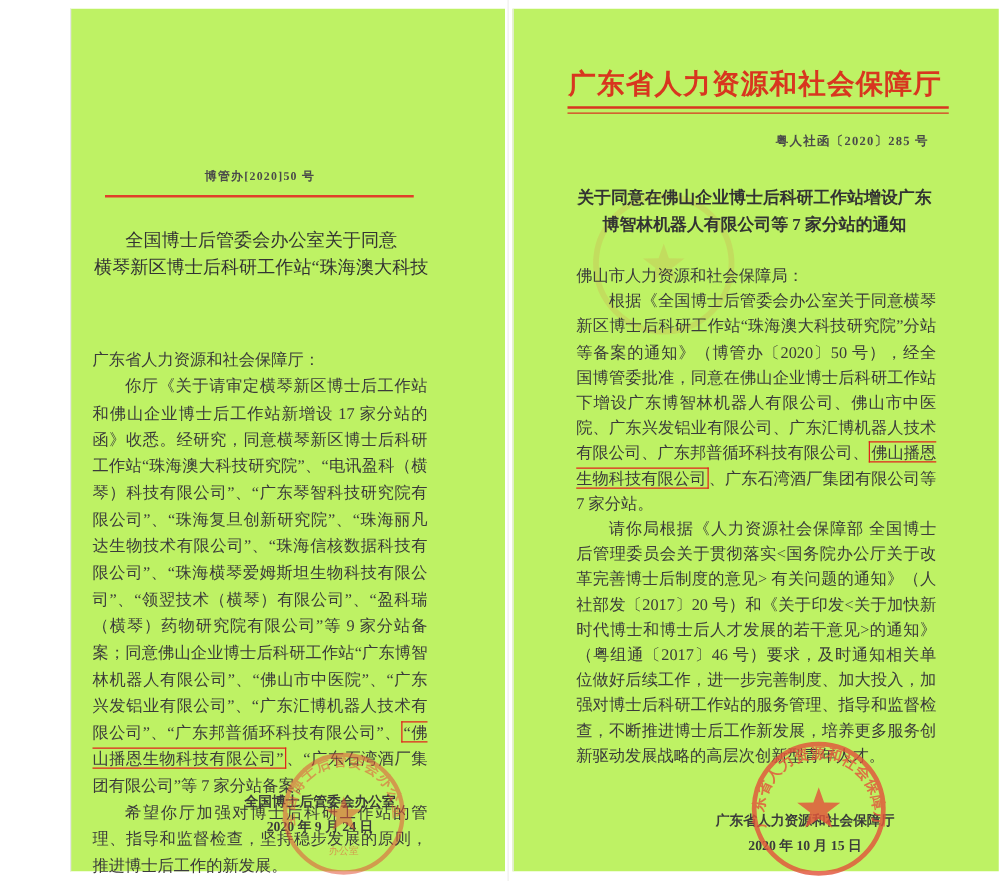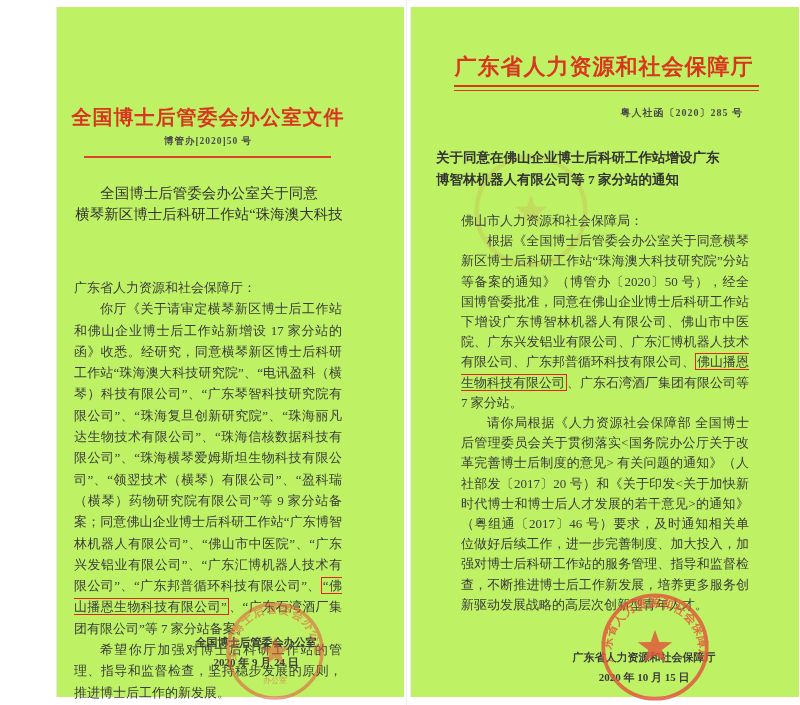--- a/index.html
+++ b/index.html
@@ -11,42 +11,41 @@
   .abs{position:absolute;}
   .red-header{color:#d8361f;font-weight:700;text-align:center;letter-spacing:1px;}
   .l-header{top:97px;left:0;width:302px;font-size:20px;}
   .l-docnum{top:128px;left:0;width:302px;text-align:center;font-size:9.5px;font-weight:700;color:#4a4a4a;letter-spacing:1px;}
   .l-redline{top:149px;left:27px;width:247px;height:2px;background:#e0402a;}
   .l-title{top:176px;left:4px;width:296px;text-align:center;font-weight:400;font-size:14.5px;line-height:21px;color:#333;}
   .l-body{top:270px;left:17px;width:268px;font-size:13px;line-height:21.3px;text-align:justify;color:#3b3b3b;}
   .r-header{top:45px;left:23px;width:340px;font-size:22px;}
   .r-dblline{top:78px;left:43px;width:305px;height:3px;border-top:2.5px solid #d8361f;border-bottom:1px solid #d8361f;}
   .r-docnum{top:99px;left:43px;width:289px;text-align:right;font-size:10px;font-weight:700;color:#4a4a4a;letter-spacing:1px;}
-  .r-title{top:140px;left:25px;width:335px;text-align:left;font-weight:700;font-size:13.5px;line-height:22px;color:#333;}
+  .r-title{top:140px;left:25px;width:335px;text-align:center;font-weight:700;font-size:13.5px;line-height:22px;color:#333;}
   .r-body{top:204px;left:50px;width:288px;font-size:13px;line-height:20.2px;text-align:justify;color:#3b3b3b;}
   .salutation{margin:0;}
   .para{margin:0;text-indent:2em;}
   .redbox{border:1.5px solid #e1251b;padding:0 1px;}
   .sign{position:absolute;text-align:center;font-size:11px;line-height:20px;color:#3b3b3b;font-weight:600;}
   .l-sign{top:625px;left:99px;width:200px;}
   .r-sign{top:640px;left:133px;width:200px;}
   .seal{position:absolute;pointer-events:none;}
   .seal-left{left:166px;top:592px;opacity:0.55;}
   .seal-right{left:188px;top:584px;opacity:0.82;}
   .seal-ghost{left:60px;top:144px;opacity:0.13;}
   .page-gap-line{position:absolute;top:0;left:406px;width:1px;height:705px;background:#f0efed;}
 </style>
 </head>
 <body>
 
 <div class="canvas">
   <div class="page-gap-line"></div>
 
   <div class="page page-left">
-    <div class="abs red-header l-header">全国博士后管委会办公室文件</div>
     <div class="abs l-docnum">博管办[2020]50 号</div>
     <div class="abs l-redline"></div>
     <div class="abs l-title">
       <div>全国博士后管委会办公室关于同意</div>
       <div>横琴新区博士后科研工作站“珠海澳大科技</div>
     </div>
     <div class="abs l-body">
       <div class="salutation">广东省人力资源和社会保障厅：</div>
       <p class="para"><span>你厅《关于请审定横琴新区博士后工作站和佛山企业博士后工作站新增设 17 家分站的函》收悉。经研究，同意横琴新区博士后科研工作站“珠海澳大科技研究院”、“电讯盈科（横琴）科技有限公司”、“广东琴智科技研究院有限公司”、“珠海复旦创新研究院”、“珠海丽凡达生物技术有限公司”、“珠海信核数据科技有限公司”、“珠海横琴爱姆斯坦生物科技有限公司”、“领翌技术（横琴）有限公司”、“盈科瑞（横琴）药物研究院有限公司”等 9 家分站备案；同意佛山企业博士后科研工作站“广东博智林机器人有限公司”、“佛山市中医院”、“广东兴发铝业有限公司”、“广东汇博机器人技术有限公司”、“广东邦普循环科技有限公司”、</span><span class="redbox">“佛山播恩生物科技有限公司”</span><span>、“广东石湾酒厂集团有限公司”等 7 家分站备案。</span></p>
       <p class="para">希望你厅加强对博士后科研工作站的管理、指导和监督检查，坚持稳步发展的原则，推进博士后工作的新发展。</p>

